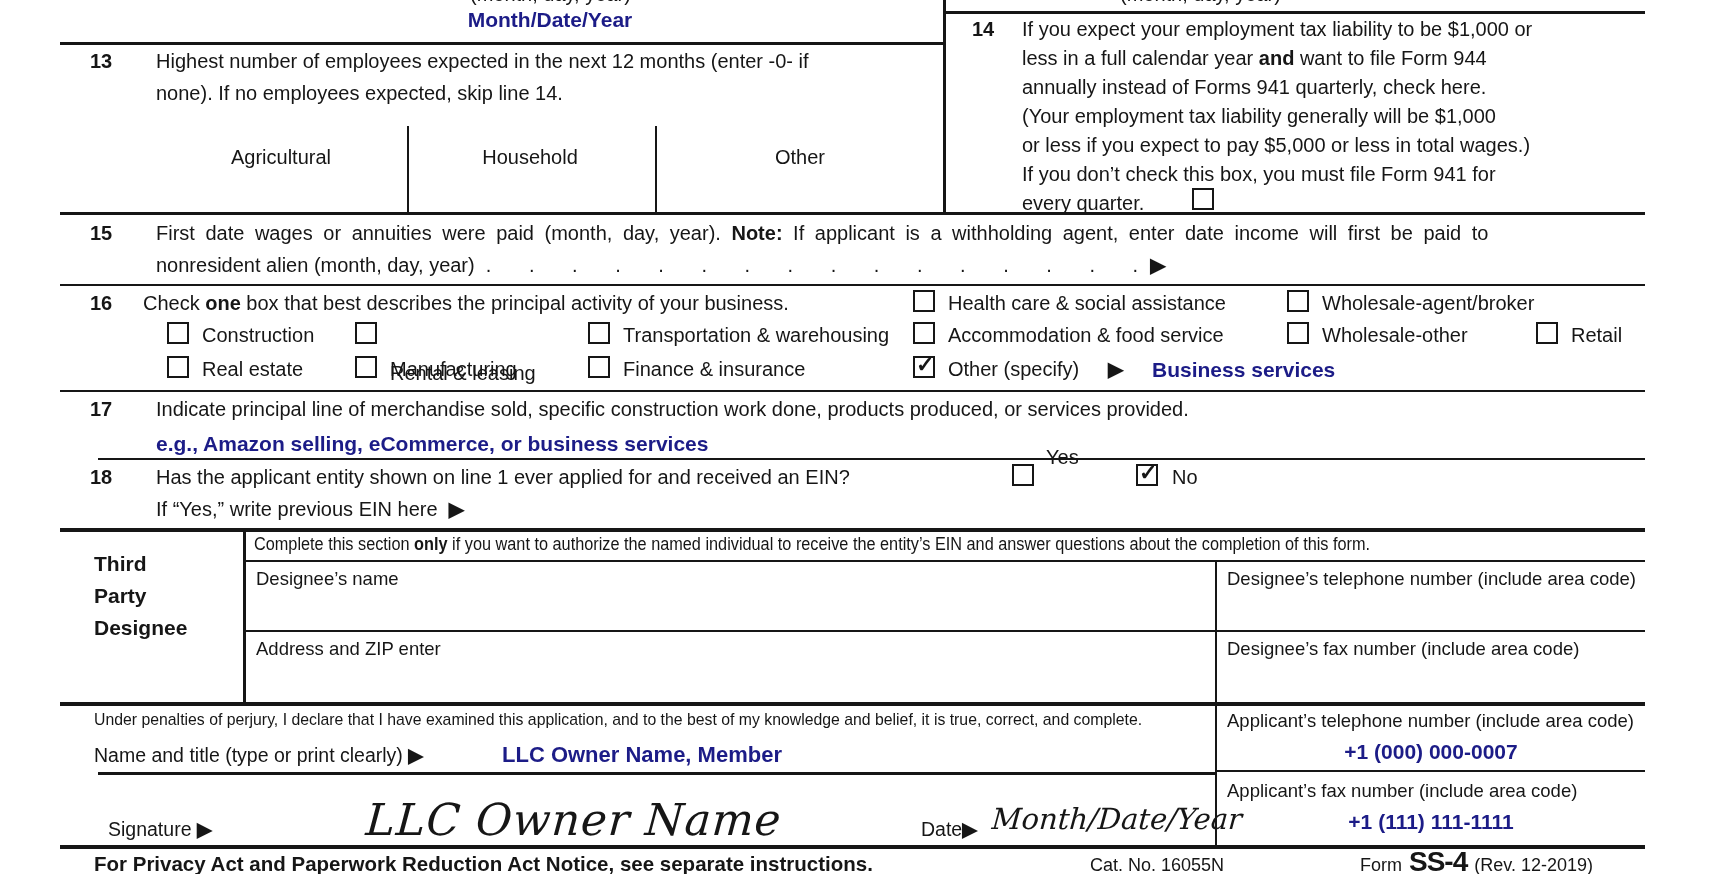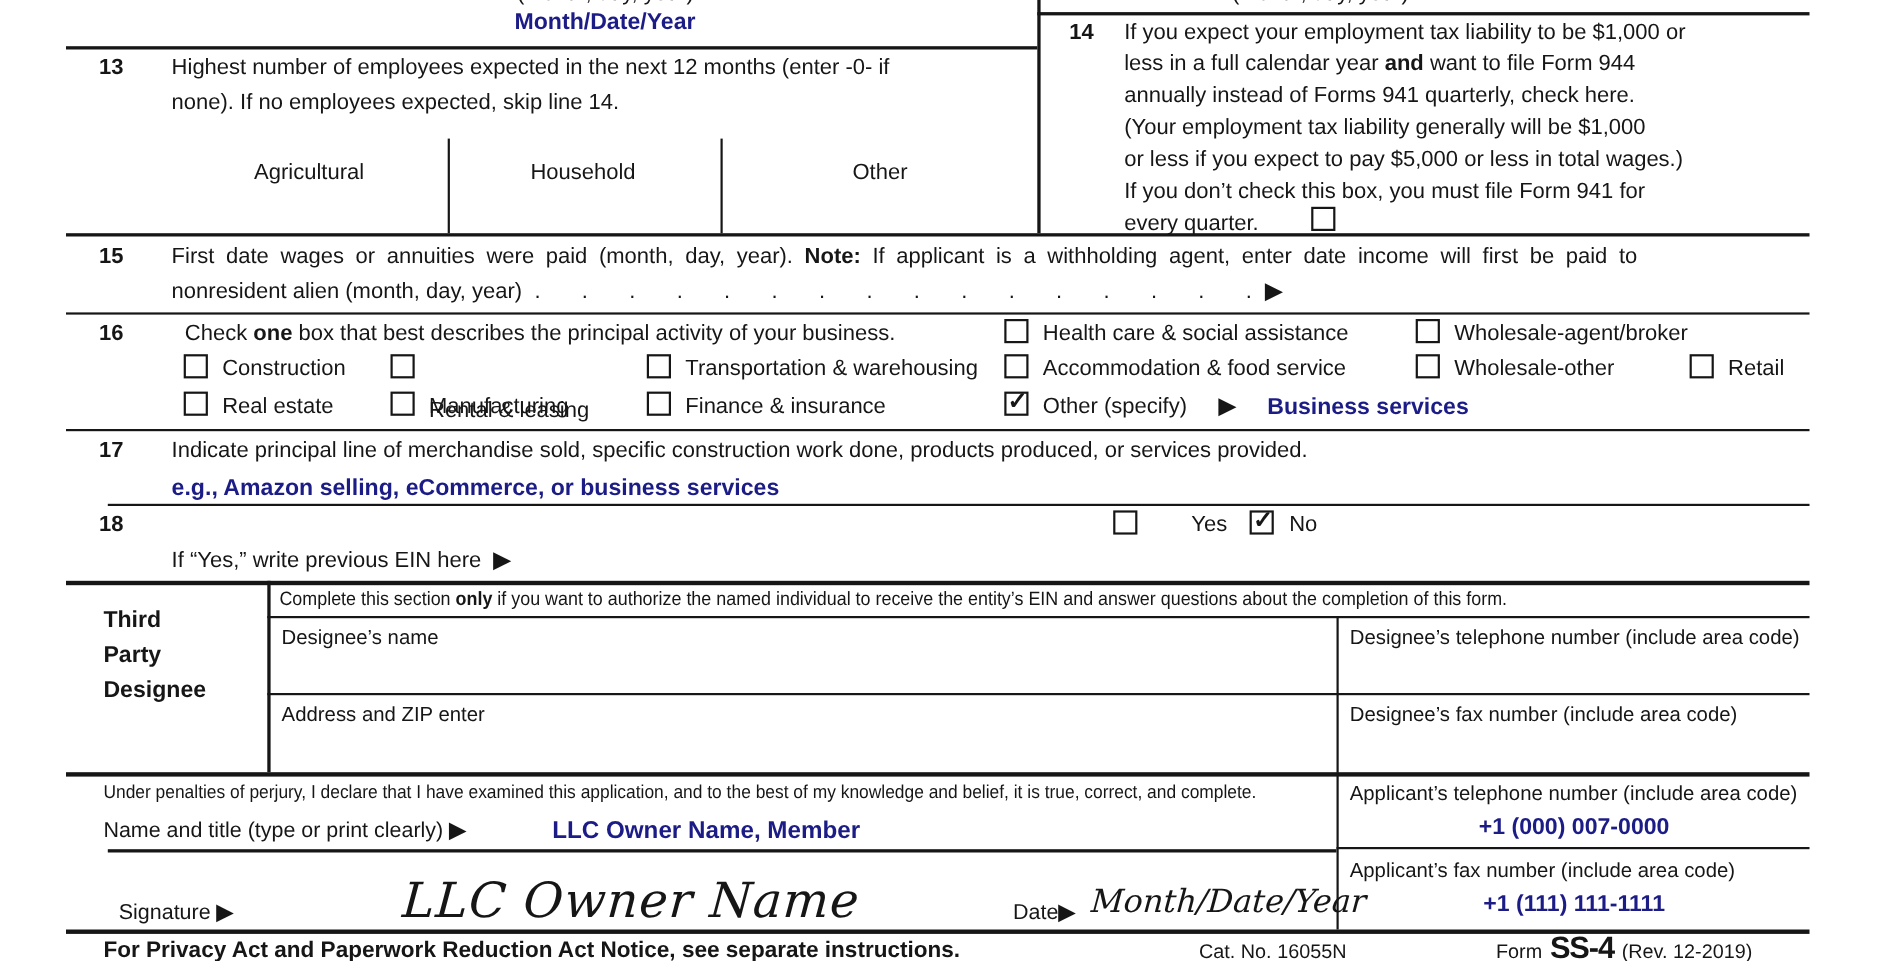--- a/index.html
+++ b/index.html
@@ -63,21 +63,21 @@
   <div class="cb" style="left:1192px;top:188px;"></div>
 
   <div class="hl" style="left:60px;top:212px;width:1585px;height:3px;"></div>
   <div class="t b" style="left:90px;top:222px;">15</div>
   <div class="t" style="left:156px;top:222px;word-spacing:5px;"><span>First date wages or annuities were paid (month, day, year). </span><span class="b">Note:</span><span> If applicant is a withholding agent, enter date income will first be paid to</span></div>
   <div class="t" style="left:156px;top:254px;"><span>nonresident alien (month, day, year)</span>&nbsp;&nbsp;<span class="dots">. . . . . . . . . . . . . . . .</span>&nbsp;&nbsp;<span class="b">▶</span></div>
   <div class="cell-field" style="left:1160px;top:248px;width:480px;height:30px;"></div>
   <div class="hl" style="left:60px;top:284px;width:1585px;height:2px;"></div>
 
   <div class="t b" style="left:90px;top:292px;">16</div>
-  <div class="t" style="left:168px;top:292px;text-align:center;"><span>Check </span><span class="b">one</span><span> box that best describes the principal activity of your business.</span></div>
+  <div class="t" style="left:143px;top:292px;text-align:center;"><span>Check </span><span class="b">one</span><span> box that best describes the principal activity of your business.</span></div>
 
   <div class="cb" style="left:913px;top:290px;"></div>
   <div class="t" style="left:948px;top:292px;">Health care &amp; social assistance</div>
   <div class="cb" style="left:1287px;top:290px;"></div>
   <div class="t" style="left:1322px;top:292px;">Wholesale-agent/broker</div>
 
   <div class="cb" style="left:167px;top:322px;"></div>
   <div class="t" style="left:202px;top:324px;">Construction</div>
   <div class="cb" style="left:355px;top:322px;"></div>
   <div class="t" style="left:390px;top:324px;margin-top:38px;">Rental &amp; leasing</div>
@@ -101,22 +101,23 @@
   <div class="t b" style="left:1108px;top:358px;">▶</div>
   <div class="t navy" style="left:1152px;top:358px;font-size:21px;">Business services</div>
   <div class="hl" style="left:60px;top:390px;width:1585px;height:2px;"></div>
 
   <div class="t b" style="left:90px;top:398px;">17</div>
   <div class="t" style="left:156px;top:398px;">Indicate principal line of merchandise sold, specific construction work done, products produced, or services provided.</div>
   <div class="t navy" style="left:156px;top:432px;font-size:21px;">e.g., Amazon selling, eCommerce, or business services</div>
   <div class="hl" style="left:98px;top:458px;width:1547px;height:2px;"></div>
 
   <div class="t b" style="left:90px;top:466px;">18</div>
+  <div class="t" style="left:156px;top:466px;">Has the applicant entity shown on line 1 ever applied for and received an EIN?</div>
   <div class="cb" style="left:1012px;top:464px;"></div>
-  <div class="t" style="left:1046px;top:466px;margin-left:37px;">Yes</div>
+  <div class="t" style="left:1046px;top:446px;">Yes</div>
   <div class="cb checked" style="left:1136px;top:464px;"></div>
   <div class="t" style="left:1172px;top:466px;">No</div>
   <div class="t" style="left:156px;top:498px;"><span>If “Yes,” write previous EIN here</span>&nbsp;&nbsp;<span class="b">▶</span></div>
   <div class="cell-field" style="left:520px;top:492px;width:400px;height:30px;"></div>
   <div class="hl" style="left:60px;top:528px;width:1585px;height:4px;"></div>
 
   <div class="t b" style="left:94px;top:552px;font-size:21px;">Third</div>
   <div class="t b" style="left:94px;top:584px;font-size:21px;">Party</div>
   <div class="t b" style="left:94px;top:616px;font-size:21px;">Designee</div>
   <div class="vl" style="left:243px;top:528px;width:3px;height:174px;"></div>
@@ -133,21 +134,21 @@
 
   <div class="t" style="left:256px;top:638px;font-size:18.5px;">Address and ZIP enter</div>
   <div class="cell-field" style="left:256px;top:662px;width:940px;height:36px;"></div>
   <div class="t" style="left:1227px;top:638px;font-size:18.5px;">Designee’s fax number (include area code)</div>
   <div class="cell-field" style="left:1227px;top:662px;width:400px;height:36px;"></div>
   <div class="hl" style="left:60px;top:702px;width:1585px;height:4px;"></div>
 
   <div class="t cond" style="left:94px;top:710px;font-size:17px;">Under penalties of perjury, I declare that I have examined this application, and to the best of my knowledge and belief, it is true, correct, and complete.</div>
   <div class="vl" style="left:1215px;top:702px;width:2px;height:143px;"></div>
   <div class="t" style="left:1227px;top:710px;font-size:18.5px;">Applicant’s telephone number (include area code)</div>
-  <div class="t navy" style="left:1217px;top:740px;width:428px;text-align:center;font-size:21px;">+1 (000) 007-0000</div>
+  <div class="t navy" style="left:1217px;top:740px;width:428px;text-align:center;font-size:21px;">+1 (000) 000-0007</div>
   <div class="hl" style="left:1215px;top:770px;width:430px;height:2px;"></div>
 
   <div class="t" style="left:94px;top:744px;font-size:19.5px;"><span>Name and title (type or print clearly)</span>&nbsp;<span class="b">▶</span></div>
   <div class="t navy" style="left:502px;top:742px;font-size:22px;">LLC Owner Name, Member</div>
   <div class="hl" style="left:98px;top:772px;width:1117px;height:2.5px;"></div>
 
   <div class="t" style="left:1227px;top:780px;font-size:18.5px;">Applicant’s fax number (include area code)</div>
   <div class="t navy" style="left:1217px;top:810px;width:428px;text-align:center;font-size:21px;">+1 (111) 111-1111</div>
 
   <div class="t" style="left:108px;top:818px;font-size:19.5px;"><span>Signature</span>&nbsp;<span class="b">▶</span></div>

